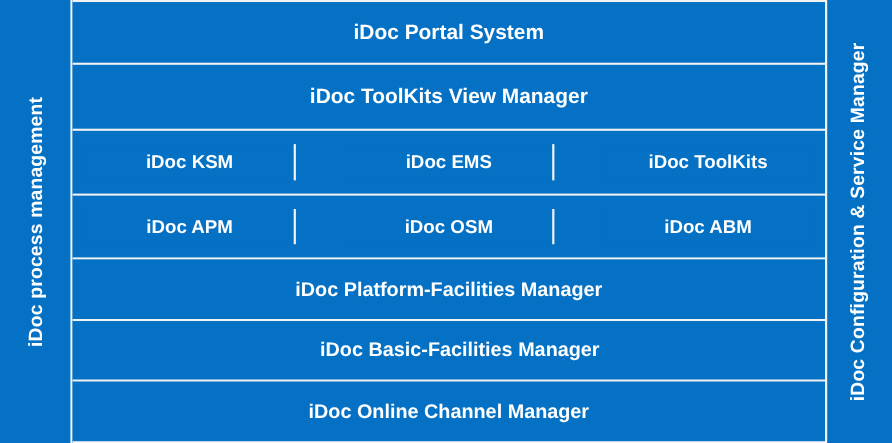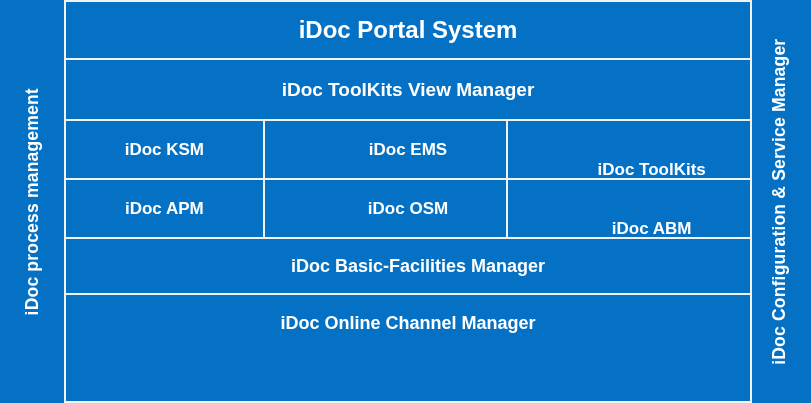--- a/index.html
+++ b/index.html
@@ -91,47 +91,47 @@
   .layer-label {
     color: #ffffff;
     font-weight: bold;
     white-space: nowrap;
     line-height: 1;
   }
 
   
   .layer.portal      { height: 58px; }
   .layer.panoramic   { height: 61px; }
-  .layer.grid-row    { height: 59px; padding: 0; gap: 45px; }
+  .layer.grid-row    { height: 59px; padding: 12px; gap: 45px; }
   .layer.platform    { height: 56px; }
   .layer.basic       { height: 56px; padding-left: 20px; }
   .layer.online      { height: 55px; border-bottom: none; }
 
-  .layer.portal    .layer-label { font-size: 24px; }
+  .layer.portal    .layer-label { font-size: 19px; }
   .layer.panoramic .layer-label { font-size: 19px; }
   .layer.platform  .layer-label { font-size: 18px; }
   .layer.basic     .layer-label { font-size: 18px; }
   .layer.online    .layer-label { font-size: 18px; }
 
   
   .grid-row {
     display: flex;
     flex-direction: row;
     align-items: stretch;
   }
   .cell {
     flex: 1 1 0;
     display: flex;
     align-items: center;
     justify-content: center;
     background: #0571c4;
     border-right: 2px solid #f2f2f2;
     box-sizing: border-box;
   }
-  .cell:last-child { border-right: none; align-items: flex-end; }
+  .cell:last-child { border-right: none; }
   .cell-label {
     color: #ffffff;
     font-weight: bold;
     font-size: 17px;
     white-space: nowrap;
     line-height: 1;
   }
 </style>
 </head>
 <body>
@@ -170,20 +170,23 @@
         <span class="cell-label">iDoc  APM</span>
       </div>
       <div class="cell">
         <span class="cell-label">iDoc  OSM</span>
       </div>
       <div class="cell">
         <span class="cell-label">iDoc  ABM</span>
       </div>
     </div>
 
+    <div class="layer platform">
+      <span class="layer-label">iDoc  Platform-Facilities  Manager</span>
+    </div>
 
     <div class="layer basic">
       <span class="layer-label">iDoc  Basic-Facilities  Manager</span>
     </div>
 
     <div class="layer online">
       <span class="layer-label">iDoc  Online Channel Manager</span>
     </div>
 
   </div>

